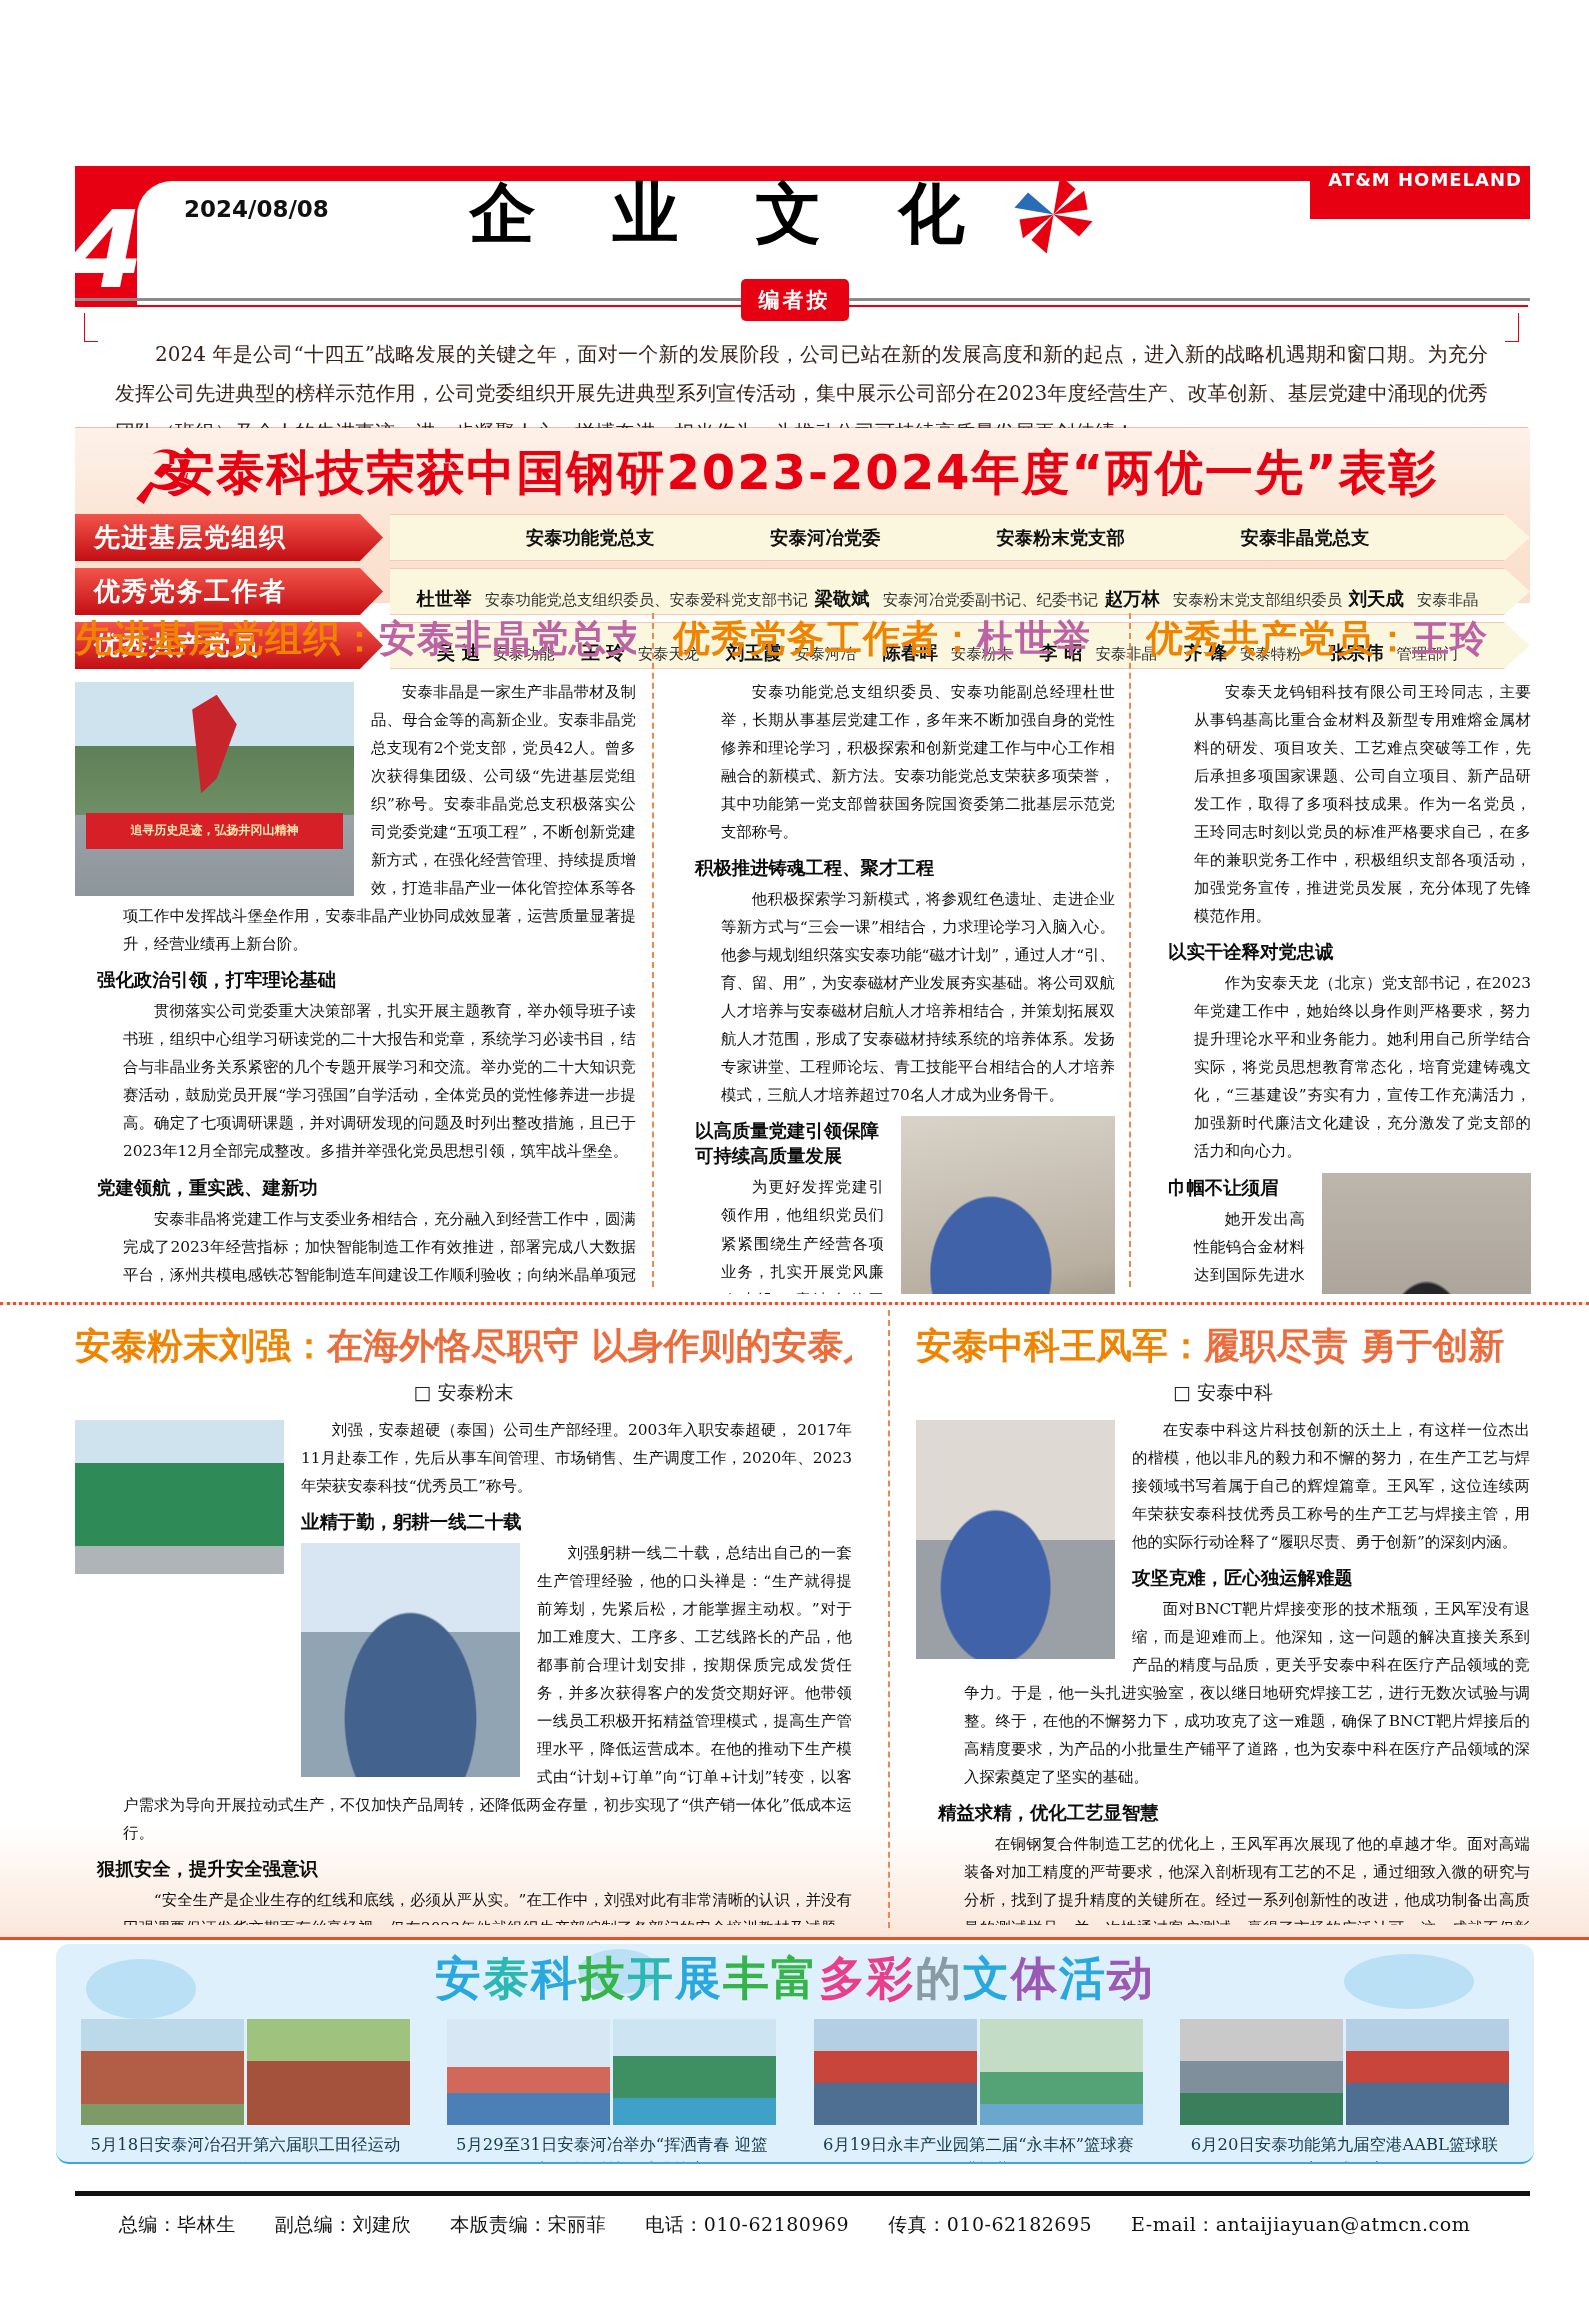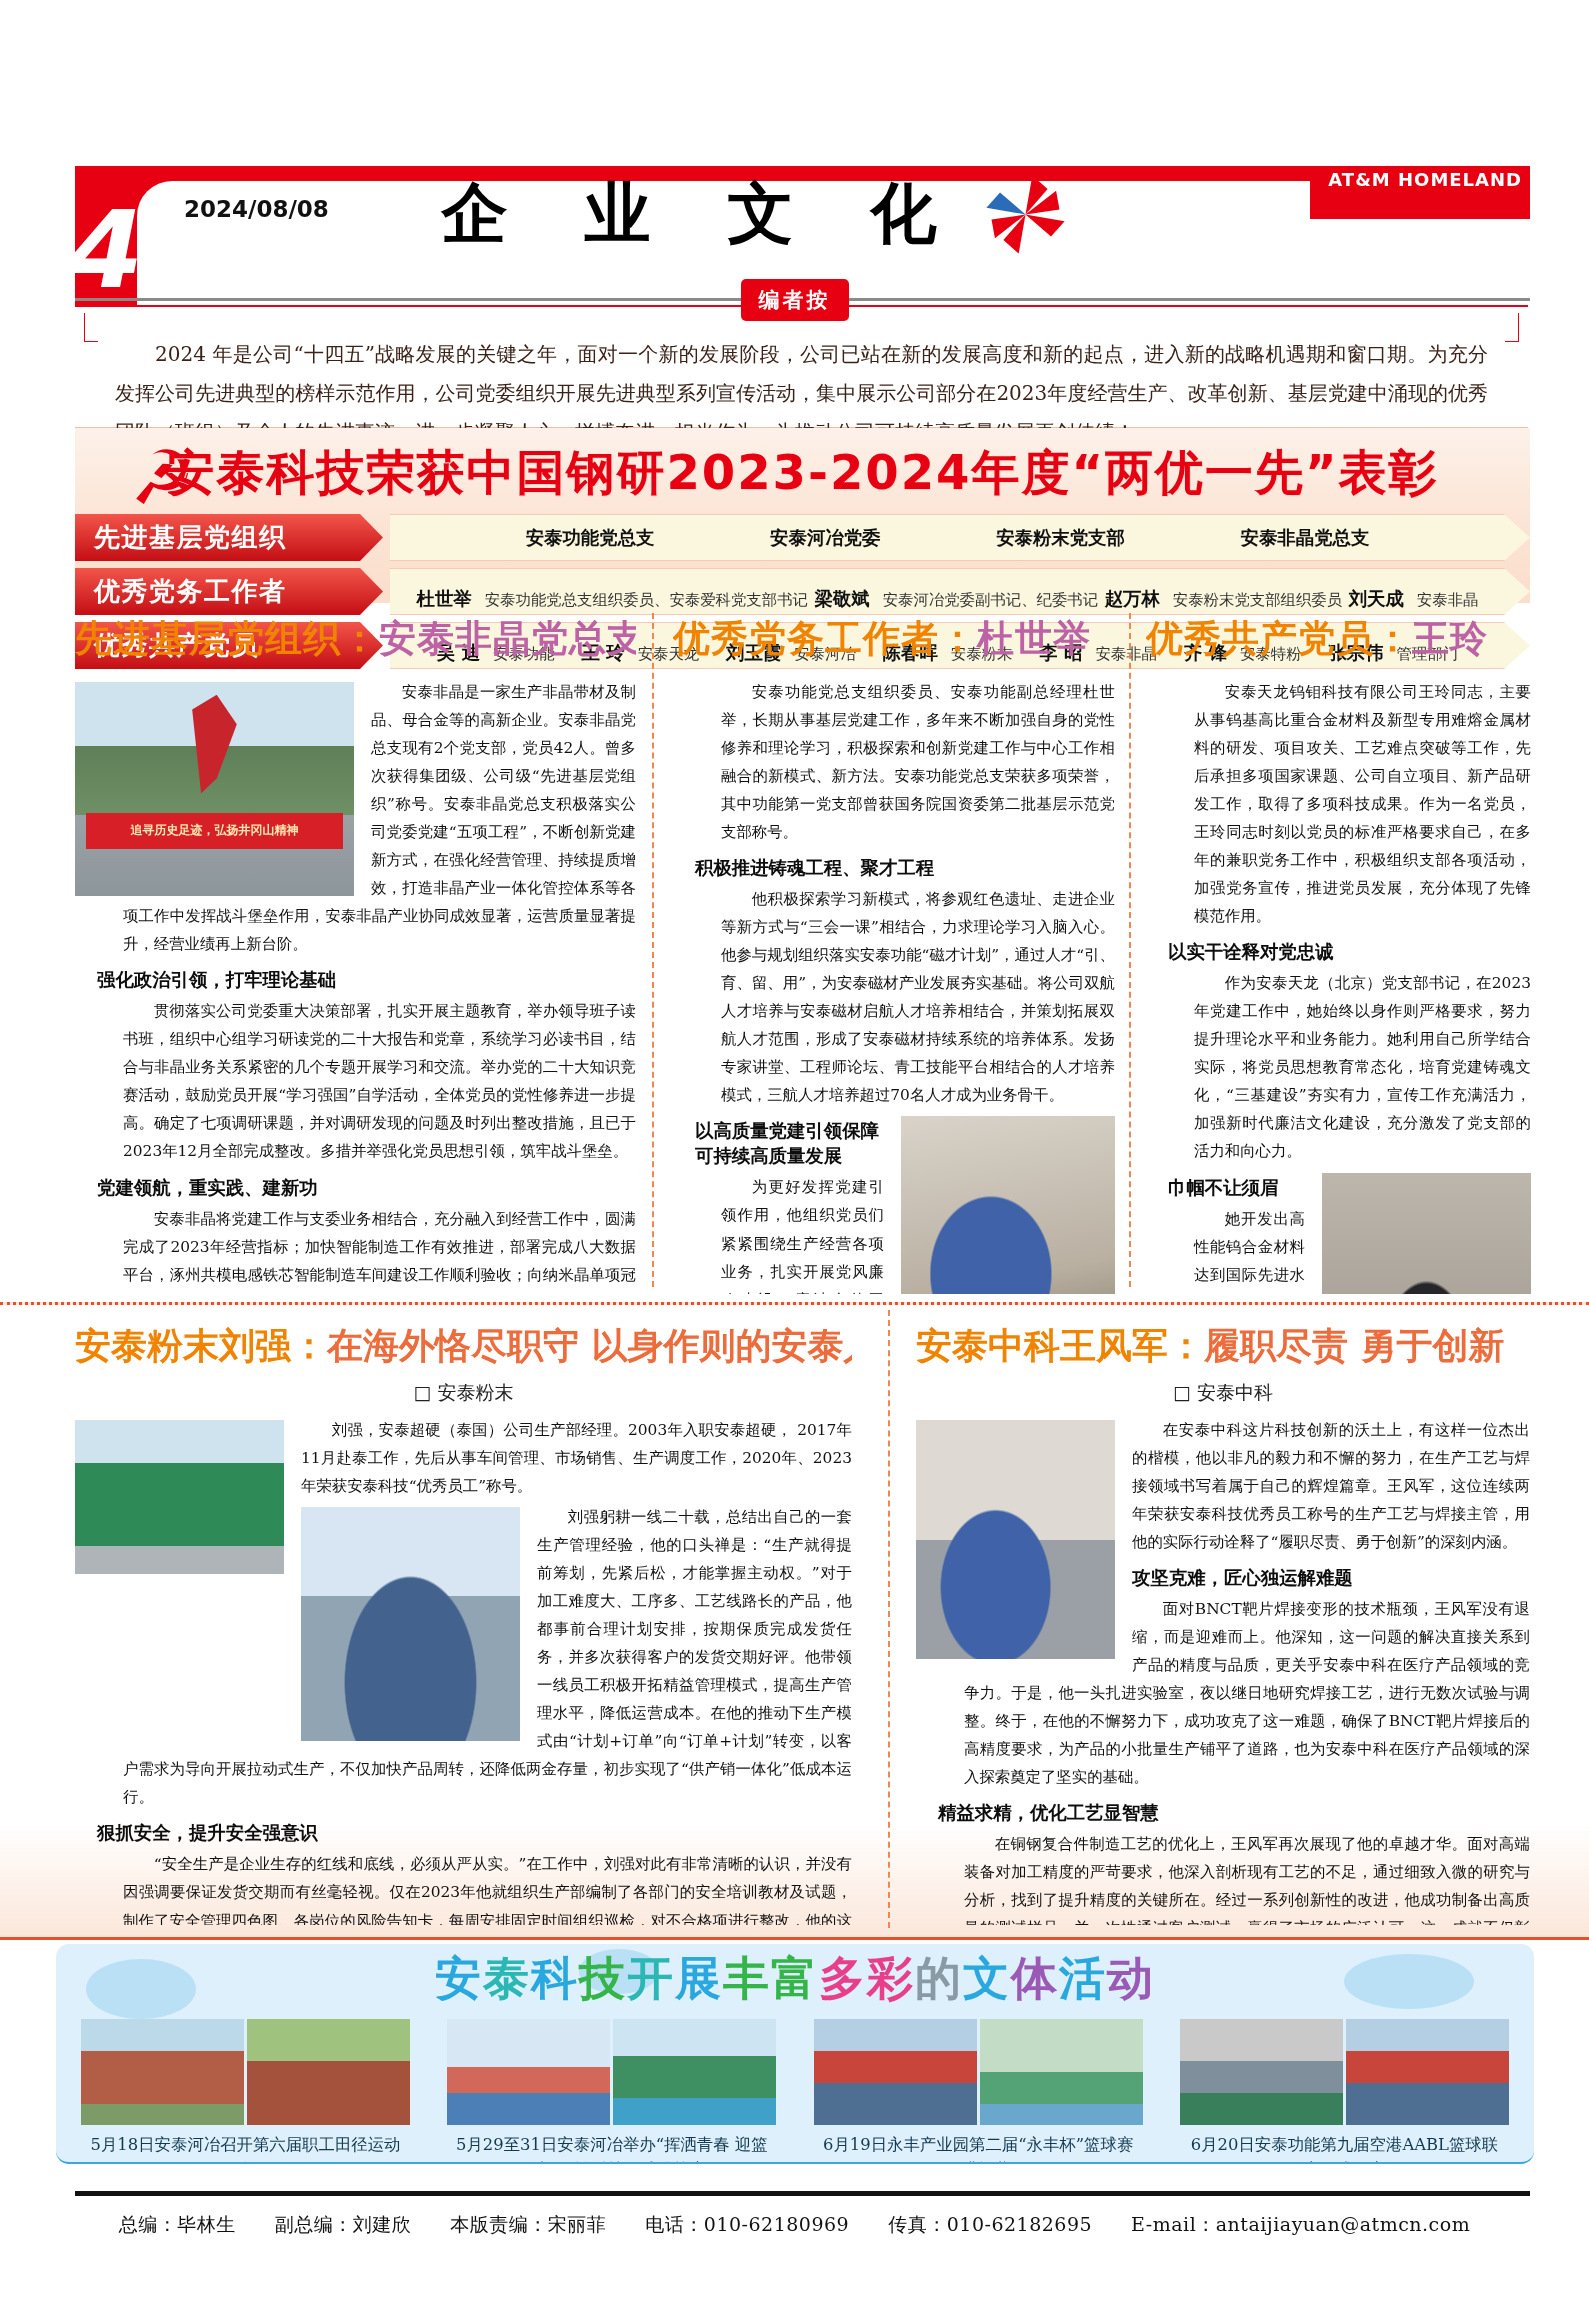--- a/index.html
+++ b/index.html
@@ -7,21 +7,21 @@
         font-family:"DejaVu Sans",sans-serif;color:#1a1a1a;}
   
   .top-redbar{position:absolute;left:75px;top:166px;width:1455px;height:53px;background:#E60012;}
   .pagenum-block{position:absolute;left:75px;top:166px;width:62px;height:197px;background:#E60012;
         display:flex;align-items:flex-start;justify-content:center;}
   .pagenum{font-size:107px;font-weight:bold;color:#ffffff;line-height:169px;font-style:italic;}
   .date-box{position:absolute;left:137px;top:181px;width:1173px;height:125px;background:#ffffff;
         border-radius:35px 0 0 0;}
   .date-text{position:absolute;left:47px;top:15px;font-size:23px;font-weight:bold;color:#111;}
   .brand{position:absolute;right:67px;top:169px;font-size:18px;font-weight:bold;color:#ffffff;letter-spacing:1px;text-align:center;}
-  .masthead{position:absolute;left:0;top:169px;width:1510px;display:flex;justify-content:center;align-items:center;gap:20px;}
+  .masthead{position:absolute;left:0;top:169px;width:1510px;display:flex;justify-content:center;align-items:center;gap:20px;padding-left:28px;}
   .masthead-title{font-size:66px;font-weight:bold;color:#000;letter-spacing:27px;font-family:"DejaVu Serif",serif;}
   .gray-rule{position:absolute;left:75px;top:298px;width:1455px;height:2.5px;background:#8a8a8a;}
   
   .pinwheel{width:85px;height:85px;flex:0 0 85px;}
   
   .ed-badge{position:absolute;left:50%;top:279px;transform:translateX(-50%);background:#E60012;color:#fff;
         font-size:21px;font-weight:bold;padding:7px 18px;border-radius:5px;letter-spacing:3px;z-index:3;}
   .ed-box{position:absolute;left:75px;top:305px;width:1453px;height:120px;border-top:2px solid #E60012;
         border-bottom:1px solid #f6b9a6;background:#fff;}
   .ed-corner{position:absolute;width:13px;height:28px;border:1.5px solid #E60012;border-top:none;top:6px;}
@@ -269,20 +269,21 @@
 
   <div class="features">
     <div class="feat-vdash"></div>
 
     <div class="feat feat1">
       <h2 class="feat-title"><span class="pre">安泰粉末刘强：</span><span class="rest">在海外恪尽职守 以身作则的安泰人</span></h2>
       <div class="byline">□ 安泰粉末</div>
       <div class="art-body">
           <div class="photo fl ph-containers" style="width: 209px; height: 154px;"></div>
           <p class="para">刘强，安泰超硬（泰国）公司生产部经理。2003年入职安泰超硬， 2017年11月赴泰工作，先后从事车间管理、市场销售、生产调度工作，2020年、2023年荣获安泰科技“优秀员工”称号。</p>
+          <div class="subhead">业精于勤，躬耕一线二十载</div>
           <div class="photo fl ph-workers" style="width: 219px; height: 234px;"></div>
           <p class="para">刘强躬耕一线二十载，总结出自己的一套生产管理经验，他的口头禅是：“生产就得提前筹划，先紧后松，才能掌握主动权。”对于加工难度大、工序多、工艺线路长的产品，他都事前合理计划安排，按期保质完成发货任务，并多次获得客户的发货交期好评。他带领一线员工积极开拓精益管理模式，提高生产管理水平，降低运营成本。在他的推动下生产模式由“计划+订单”向“订单+计划”转变，以客户需求为导向开展拉动式生产，不仅加快产品周转，还降低两金存量，初步实现了“供产销一体化”低成本运行。</p>
           <div class="subhead">狠抓安全，提升安全强意识</div>
           <p class="para">“安全生产是企业生存的红线和底线，必须从严从实。”在工作中，刘强对此有非常清晰的认识，并没有因强调要保证发货交期而有丝毫轻视。仅在2023年他就组织生产部编制了各部门的安全培训教材及试题，制作了安全管理四色图、各岗位的风险告知卡，每周安排固定时间组织巡检，对不合格项进行整改，他的这一系列举措压实了安全生产责任，确保了生产发货安全、高效推进。</p>
         </div>
     </div>
 
     <div class="feat feat2">
       <h2 class="feat-title"><span class="pre">安泰中科王风军：</span><span class="rest">履职尽责 勇于创新</span></h2>
       <div class="byline">□ 安泰中科</div>

